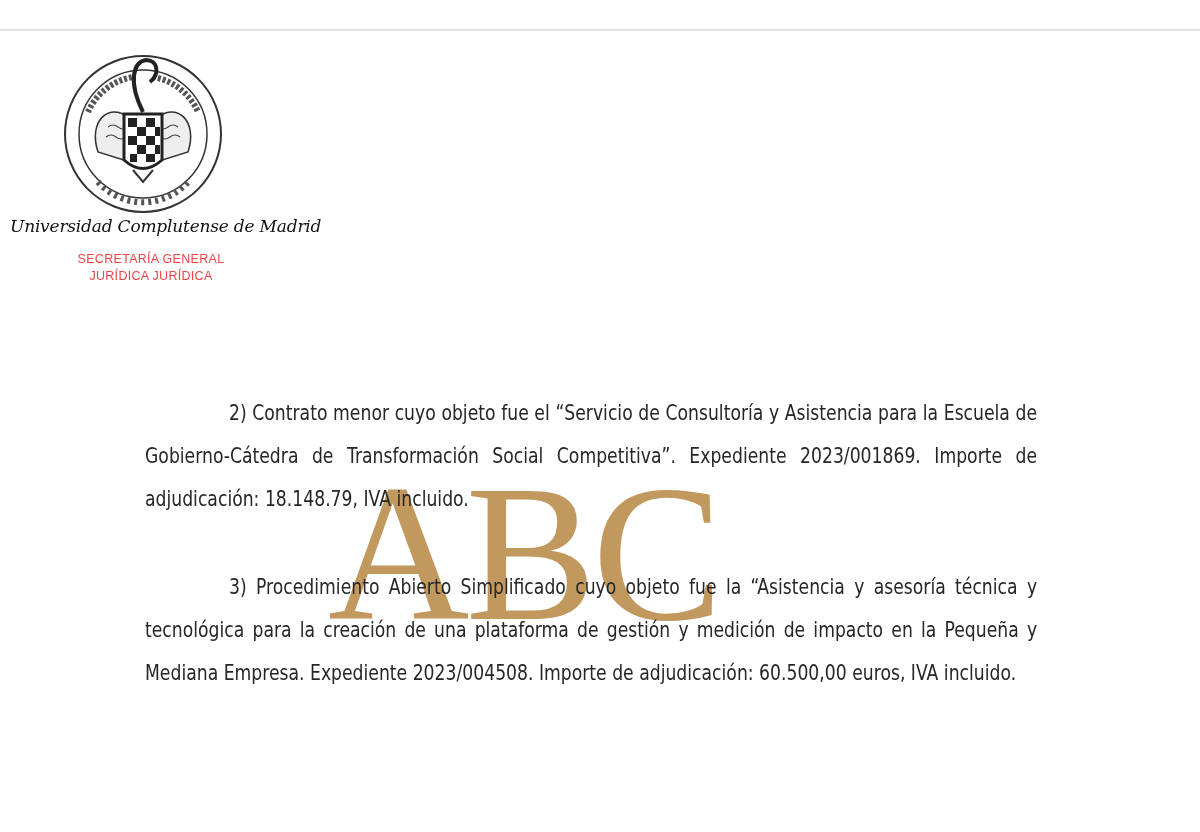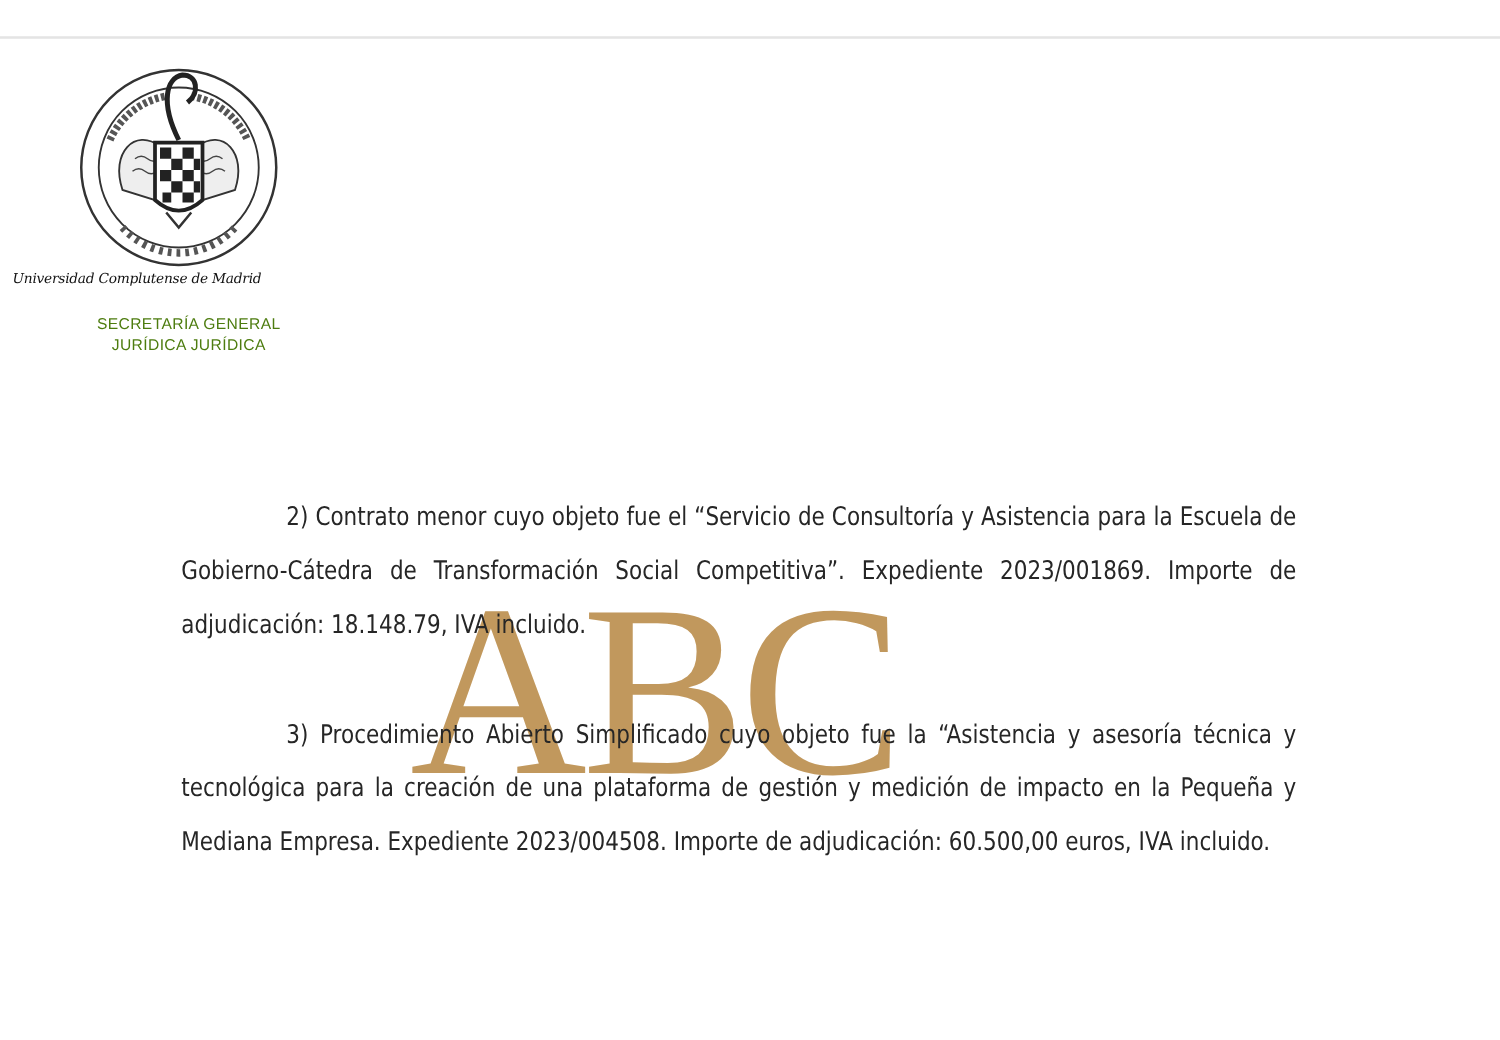--- a/index.html
+++ b/index.html
@@ -1,20 +1,20 @@
 <!DOCTYPE html>
 <html><head>
   <meta charset="utf-8">
   <style>
     html, body { margin: 0; padding: 0; background: #ffffff; }
     body { width: 1200px; height: 832px; position: relative; overflow: hidden; font-family: "DejaVu Sans", sans-serif; color: #1a1a1a; }
     .topline { position: absolute; left: 0; top: 29px; width: 1200px; height: 2px; background: #e4e4e4; }
     .crest { position: absolute; left: 58px; top: 42px; width: 170px; height: 175px; }
-    .uni-name { position: absolute; left: 10px; top: 216px; font-family: "DejaVu Serif", serif; font-style: italic; font-size: 11px; color: #111; letter-spacing: -0.2px; white-space: nowrap; }
-    .dept { position: absolute; left: 56px; width: 190px; text-align: center; font-family: "Liberation Sans", sans-serif; font-size: 12.5px; letter-spacing: 0.3px; color: #4d7c0f; }
+    .uni-name { position: absolute; left: 10px; top: 216px; font-family: "DejaVu Serif", serif; font-style: italic; font-size: 17px; color: #111; letter-spacing: -0.2px; white-space: nowrap; }
+    .dept { position: absolute; left: 56px; width: 190px; text-align: center; font-family: "Liberation Sans", sans-serif; font-size: 12.5px; letter-spacing: 0.3px; color: #ef4444; }
     .dept1 { top: 252px; }
     .dept2 { top: 269px; }
     .watermark { position: absolute; left: 328px; top: 455px; font-family: "Liberation Serif", serif; font-size: 196px; color: #a16207; opacity: 0.65; letter-spacing: -4px; line-height: 1; pointer-events: none; z-index: 0; }
     .para { position: absolute; left: 145px; width: 892px; font-family: "DejaVu Sans", sans-serif; font-size: 20.5px; line-height: 43px; text-align: justify; color: #262626; z-index: 1; transform: scaleX(0.84); transform-origin: left top; width: 1062px; }
     .p2 { top: 392px; }
     .p3 { top: 566px; }
     .indent { display: inline-block; width: 100px; }
   </style>
 </head>
 <body>

